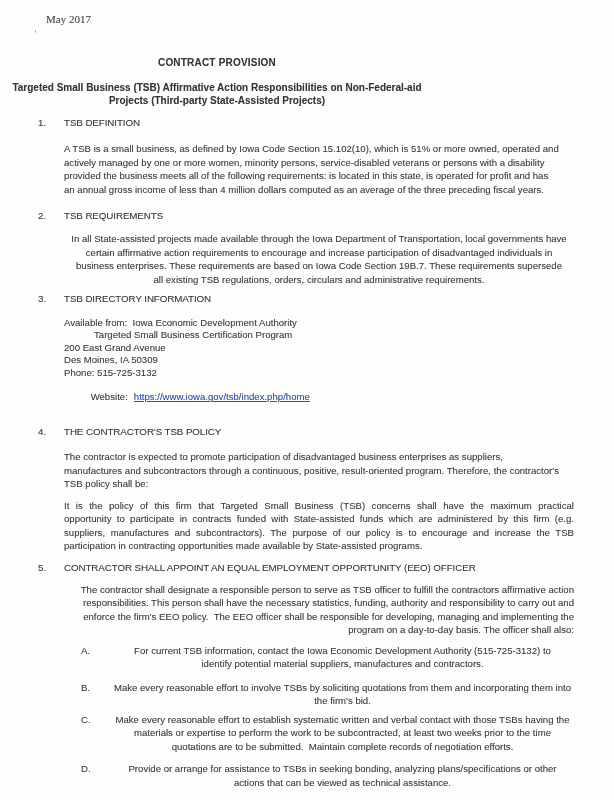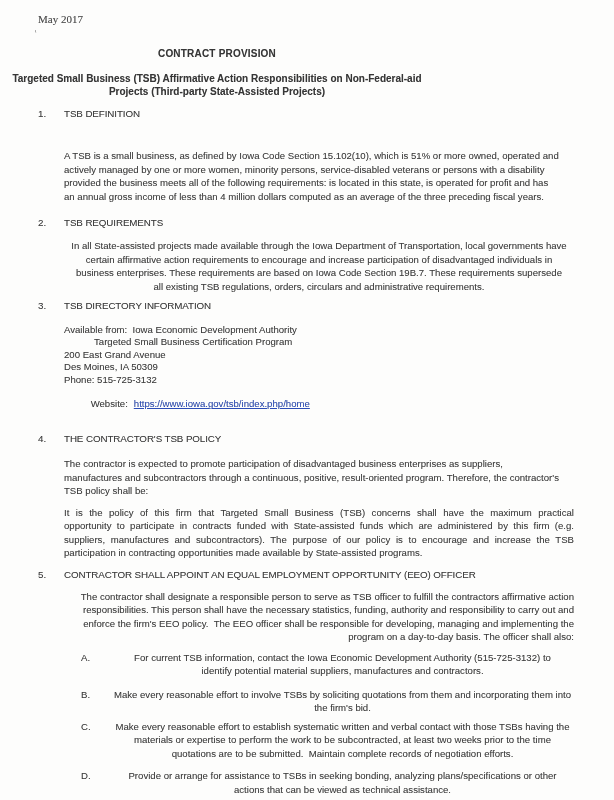--- a/index.html
+++ b/index.html
@@ -8,44 +8,44 @@
     width:614px; height:800px;
     margin:0 auto;
     background:#fdfdfc;
     overflow:hidden;
     font-family:"Liberation Sans", sans-serif;
     color:#3d3d3d;
     text-shadow:0 0 0.6px rgba(70,70,70,0.35);
     box-sizing:border-box;
   }
   .date {
-    position:absolute; left:38px; top:13px;
+    position:absolute; left:46px; top:13px;
     font-family:"Liberation Serif", serif;
     font-size:11px; color:#4a4a4a;
   }
   .stray {
     position:absolute; left:35px; top:28px;
     font-size:10px; color:#9a9a9a;
     transform:rotate(-12deg);
   }
-  .center-block { width:434px; margin-top:4px; padding-top:44px; text-align:center; }
+  .center-block { width:434px; margin-top:13px; padding-top:44px; text-align:center; }
   .doc-title { font-size:10px; font-weight:bold; color:#363636; letter-spacing:0.2px; }
   .subtitle  { margin-top:13px; font-size:10px; font-weight:bold; color:#363636; line-height:13px; }
 
   .section { display:flex; margin-left:38px; margin-right:40px; }
   .num { width:26px; flex:none; font-size:9.8px; }
   .content { flex:1; min-width:0; }
   .heading { font-size:9.8px; letter-spacing:-0.1px; color:#3a3a3a; }
 
   .lines { font-size:9.6px; line-height:13.5px; }
   .lines > div { white-space:pre; }
   .lines.justify > div { white-space:normal; text-align:justify; text-align-last:justify; }
   .lines.justify > div:last-child { text-align-last:auto; }
 
-  #sec1 { margin-top:10px; }  #sec1 .lines { margin-top:30px; }
+  #sec1 { margin-top:10px; }  #sec1 .lines { margin-top:14px; }
   #sec2 { margin-top:14px; }  #sec2 .lines { margin-top:11px;text-align:center; }
   #sec3 { margin-top:7px; }
   .address { margin-top:13px; font-size:9.6px; line-height:12.4px; }
   .address > div { white-space:pre; }
   .address .indent { padding-left:30px; }
   .weblink { color:#2c4db8; text-decoration:underline; margin-left:6px; }
   #sec4 { margin-top:10px; }  #sec4 .p1 { margin-top:13px; }  #sec4 .p2 { margin-top:8px; }
   #sec5 { margin-top:9px; }   #sec5 .intro { margin-top:10px;text-align:right; }
 
   .item { display:flex; padding-left:17px; }

